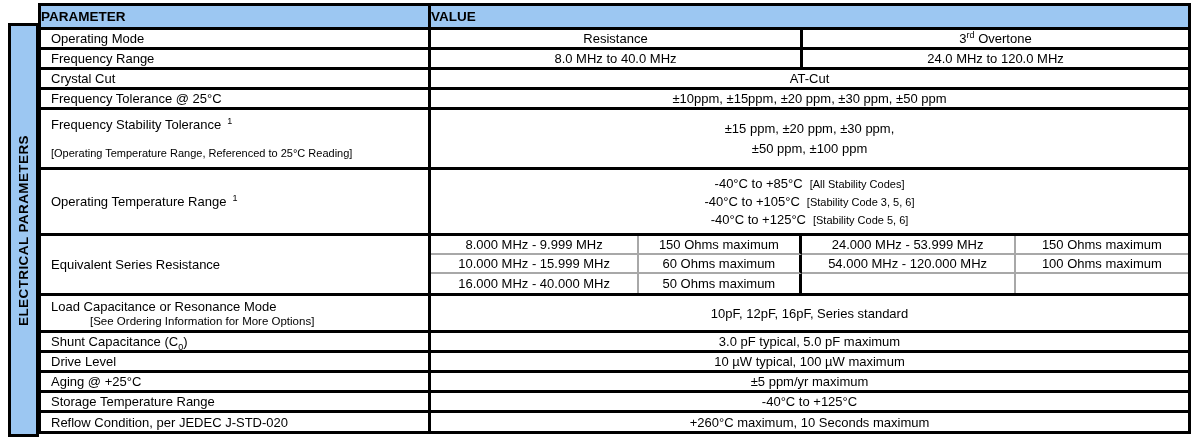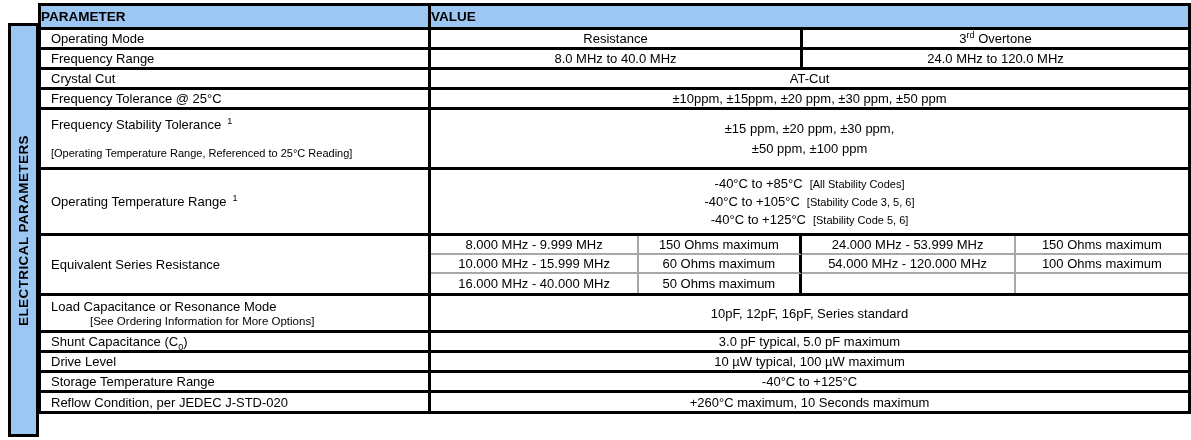--- a/index.html
+++ b/index.html
@@ -163,20 +163,24 @@
     <tr class="r-shunt">
       <td class="param"><span>Shunt Capacitance  (C</span><sub>0</sub><span>)</span></td>
       <td class="val" colspan="2">3.0 pF typical, 5.0 pF maximum</td>
     </tr>
 
     <tr class="h18">
       <td class="param">Drive Level</td>
       <td class="val" colspan="2">10 µW typical, 100 µW maximum</td>
     </tr>
 
+    <tr class="h18">
+      <td class="param">Aging @ +25°C</td>
+      <td class="val" colspan="2">±5 ppm/yr maximum</td>
+    </tr>
 
 
     <tr class="h18">
       <td class="param">Storage Temperature Range</td>
       <td class="val" colspan="2">-40°C to +125°C</td>
     </tr>
 
     <tr class="r-reflow">
       <td class="param">Reflow Condition, per JEDEC J-STD-020</td>
       <td class="val" colspan="2">+260°C maximum, 10 Seconds maximum</td>

